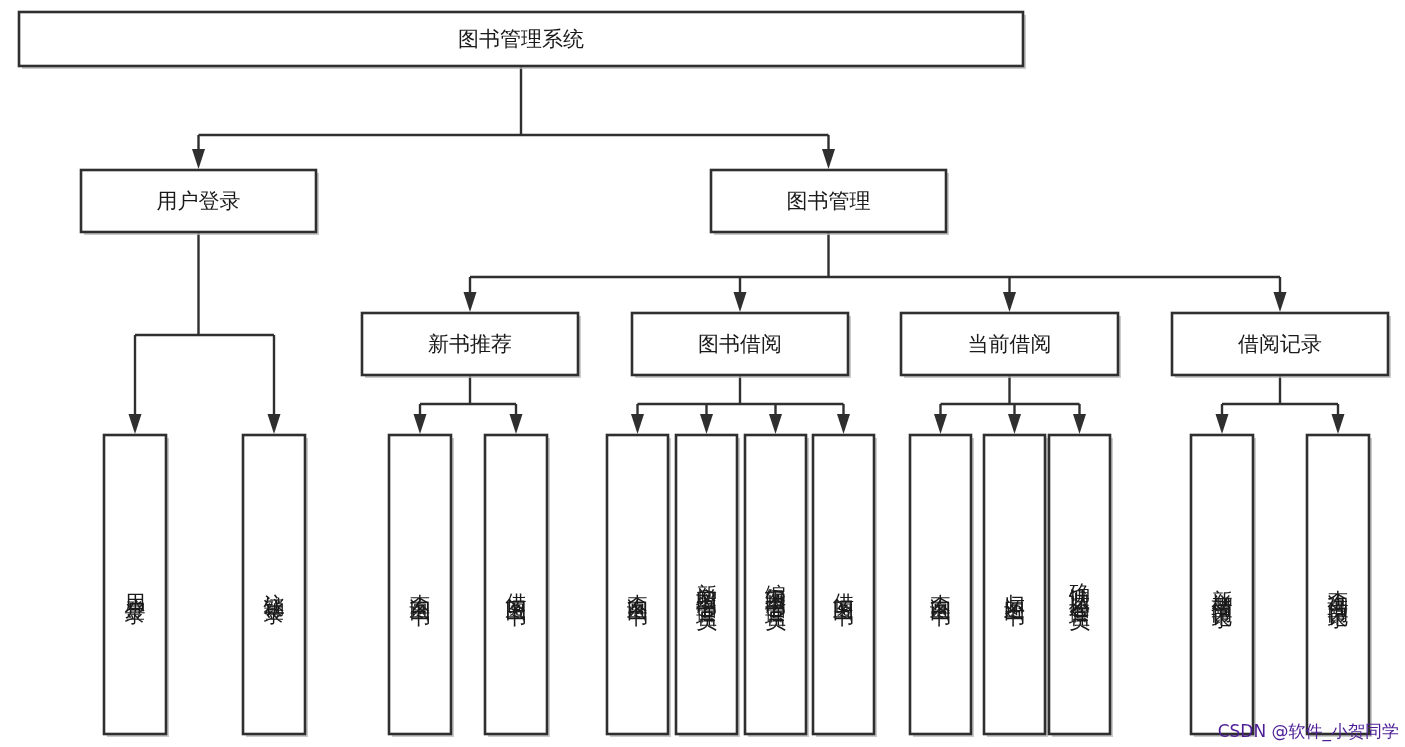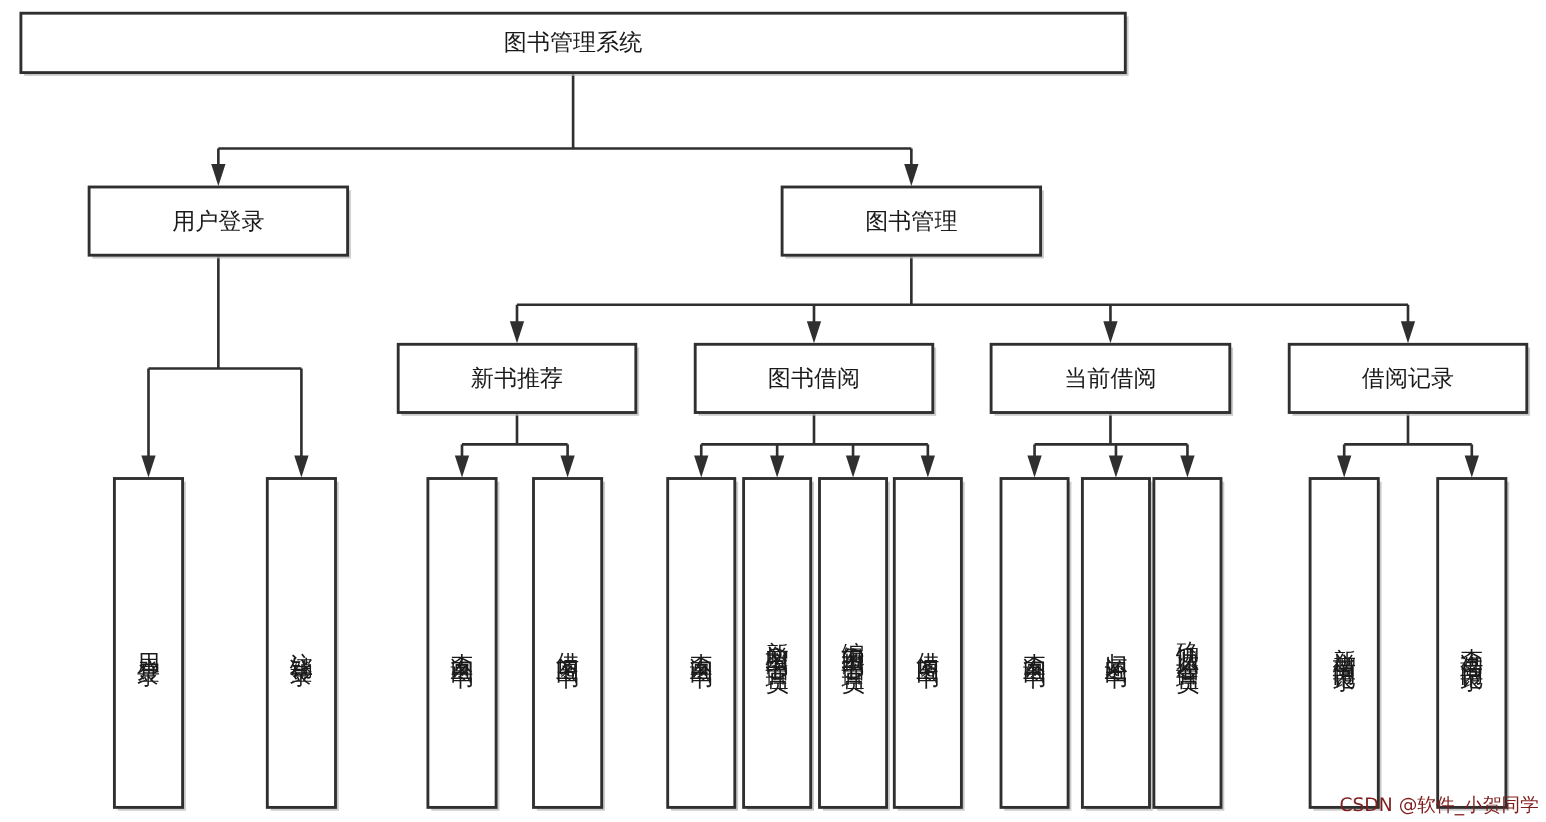--- a/index.html
+++ b/index.html
@@ -62,21 +62,21 @@
     glyph-orientation-vertical: 0deg;
     letter-spacing: 4px;
     dominant-baseline: central;
   }
   .watermark {
     position: absolute;
     right: 6px;
     bottom: 4px;
     font-family: "DejaVu Sans", "Liberation Sans", sans-serif;
     font-size: 17px;
-    color: #7f1d1d;
+    color: #4c1d95;
     white-space: nowrap;
     user-select: none;
   }
 </style>
 </head>
 <body>
 
 <div id="diagram-root">
   <svg id="flow-svg" viewBox="0 0 1405 747" xmlns="http://www.w3.org/2000/svg">
     <g id="edges-layer">

